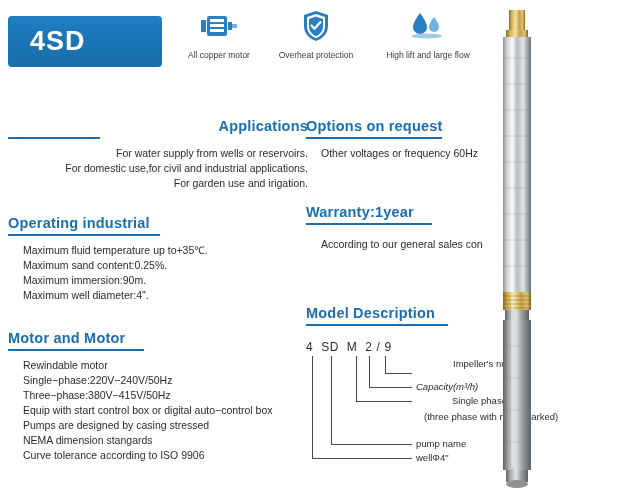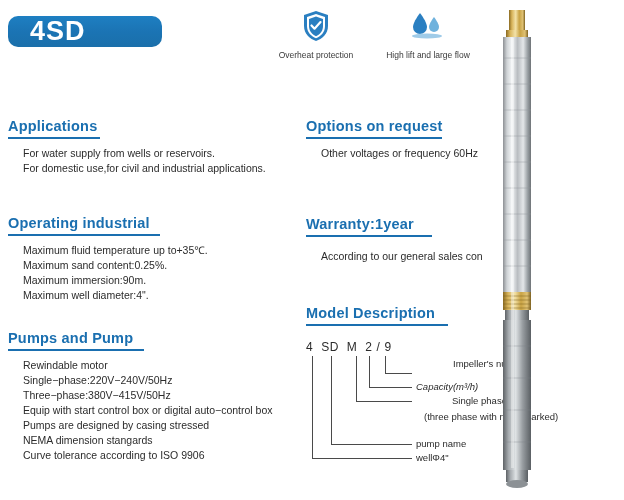--- a/index.html
+++ b/index.html
@@ -19,23 +19,23 @@
   
   #header {
     position: absolute;
     left: 0; top: 0;
     width: 624px;
     height: 72px;
   }
   #model-badge {
     position: absolute;
     left: 8px; top: 16px;
-    width: 154px; height: 31px;
+    width: 154px; height: 51px;
     background: linear-gradient(to bottom, #1e7fc2 0%, #1b74b4 50%, #1a6faa 100%);
-    border-radius: 10px;
+    border-radius: 4px;
     color: #ffffff;
     font-size: 27px;
     font-weight: bold;
     letter-spacing: 1px;
     display: flex;
     align-items: center;
     padding-left: 22px;
     box-sizing: border-box;
   }
   .feature {
@@ -77,25 +77,25 @@
   }
   .body-line {
     font-size: 10.5px;
     color: #2b2b2b;
     line-height: 15px;
     white-space: pre;
     padding-left: 15px;
   }
 
   
-  #sec-applications     { top: 118px; }
+  #sec-applications     { top: 118px; text-align: right; }
   #sec-operating        { top: 215px; }
   #sec-motorpump        { top: 330px; }
   #sec-options          { top: 118px; }
-  #sec-warranty         { top: 216px; }
+  #sec-warranty         { top: 204px; }
   #sec-modeldesc        { top: 305px; }
 
   #sec-applications .underline { width: 92px; }
   #sec-operating .underline    { width: 152px; }
   #sec-motorpump .underline    { width: 136px; }
   #sec-options .underline      { width: 136px; }
   #sec-warranty .underline     { width: 126px; }
   #sec-modeldesc .underline    { width: 142px; }
 
   
@@ -138,20 +138,34 @@
     height: 490px;
   }
 </style>
 </head>
 <body>
 
 <div id="header">
 
   <div id="model-badge">4SD</div>
 
+  <div class="feature" id="feat-0">
+    <div class="ficon">
+      <svg width="40" height="30" viewBox="0 0 40 30">
+        <rect x="2" y="9" width="5" height="12" fill="#2a7fc1"></rect>
+        <rect x="8" y="5" width="20" height="20" rx="2" fill="#2a7fc1"></rect>
+        <rect x="11" y="8" width="14" height="3" fill="#ffffff"></rect>
+        <rect x="11" y="13" width="14" height="3" fill="#ffffff"></rect>
+        <rect x="11" y="18" width="14" height="3" fill="#ffffff"></rect>
+        <rect x="29" y="11" width="4" height="8" fill="#2a7fc1"></rect>
+        <rect x="33" y="13" width="5" height="4" fill="#6fb2dd"></rect>
+      </svg>
+    </div>
+    <div class="flabel">All copper motor</div>
+  </div>
 
   <div class="feature" id="feat-2">
     <div class="ficon">
       <svg width="42" height="30" viewBox="0 0 42 30">
         <path d="M13 2 C13 2 6 11 6 16 a7 7 0 0 0 14 0 C20 11 13 2 13 2 Z" fill="#2a7fc1"></path>
         <path d="M27 6 C27 6 22 12.5 22 16 a5 5 0 0 0 10 0 C32 12.5 27 6 27 6 Z" fill="#6fb2dd"></path>
         <ellipse cx="20" cy="25" rx="15" ry="2.6" fill="#9fcbe8"></ellipse>
       </svg>
     </div>
     <div class="flabel">High lift and large flow</div>
@@ -168,33 +182,34 @@
     </div>
     <div class="flabel">Overheat protection</div>
   </div>
 </div>
 
 <div class="col-left" id="sec-applications">
   <h2 class="sect">Applications</h2>
   <div class="underline"></div>
   <div class="body-line">For water supply from wells or reservoirs.</div>
   <div class="body-line">For domestic use,for civil and industrial applications.</div>
+  <div class="body-line">For garden use and irigation.</div>
 </div>
 
 <div class="col-left" id="sec-operating">
   <h2 class="sect">Operating industrial</h2>
   <div class="underline"></div>
   <div class="body-line">Maximum fluid temperature up to+35℃.</div>
   <div class="body-line">Maximum sand content:0.25%.</div>
   <div class="body-line">Maximum immersion:90m.</div>
   <div class="body-line">Maximum well diameter:4".</div>
 </div>
 
 <div class="col-left" id="sec-motorpump">
-  <h2 class="sect">Pumps and Pump</h2>
+  <h2 class="sect">Motor and Motor</h2>
   <div class="underline"></div>
   <div class="body-line">Rewindable motor</div>
   <div class="body-line">Single−phase:220V−240V/50Hz</div>
   <div class="body-line">Three−phase:380V−415V/50Hz</div>
   <div class="body-line">Equip with start control box or digital auto−control box</div>
   <div class="body-line">Pumps are designed by casing stressed</div>
   <div class="body-line">NEMA dimension stangards</div>
   <div class="body-line">Curve tolerance according to ISO 9906</div>
 </div>
 

